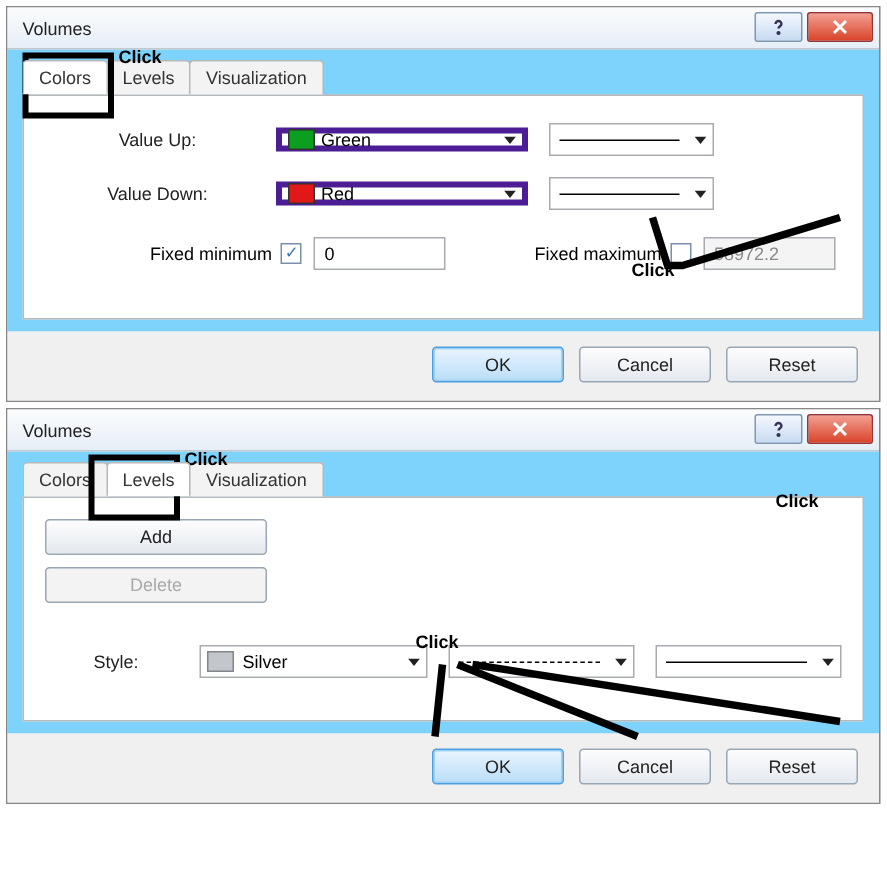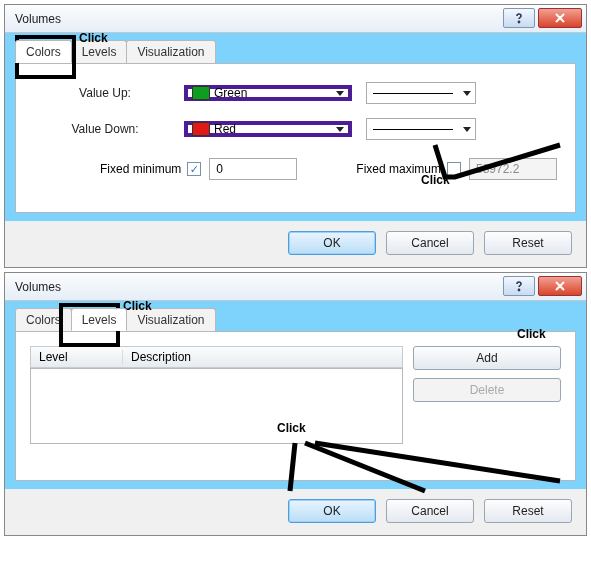--- a/index.html
+++ b/index.html
@@ -167,30 +167,51 @@
     </div>
   </div>
   <div class="body">
     <div class="tabs">
       <div class="tab">Colors</div>
       <div class="tab active">Levels</div>
       <div class="tab">Visualization</div>
     </div>
     <div class="tabpage" style="padding:14px">
       <div class="lvpage">
-        <div class="lvleft">
-          <div class="listhdr">
-            <span class="col1">Level</span>
-            <span class="col2">Description</span>
-          </div>
-          <div class="listbox"></div>
-        </div>
         <div class="lvright">
           <button class="btn wide">Add</button>
           <button class="btn wide dis">Delete</button>
+        </div>
+      </div>
+      <div class="styrow">
+        <span class="lbl">Style:</span>
+        <div class="sty-color">
+          <span class="swatch"></span>
+          <span class="txt" style="flex:1;padding-left:2px">Silver</span>
+          <span class="dd-arrow">
+              <svg viewBox="0 0 8 5">
+                <path d="M0 0l4 5 4-5z" fill="#222"></path>
+              </svg>
+            </span>
+        </div>
+        <div class="linesel" style="width:128px">
+          <span class="line dashed"></span>
+          <span class="dd-arrow">
+              <svg viewBox="0 0 8 5">
+                <path d="M0 0l4 5 4-5z" fill="#222"></path>
+              </svg>
+            </span>
+        </div>
+        <div class="linesel" style="width:128px">
+          <span class="line" style="border-top-width:1px"></span>
+          <span class="dd-arrow">
+              <svg viewBox="0 0 8 5">
+                <path d="M0 0l4 5 4-5z" fill="#222"></path>
+              </svg>
+            </span>
         </div>
       </div>
     </div>
   </div>
   <div class="btnbar">
     <button class="btn primary">OK</button>
     <button class="btn">Cancel</button>
     <button class="btn">Reset</button>
   </div>
 

